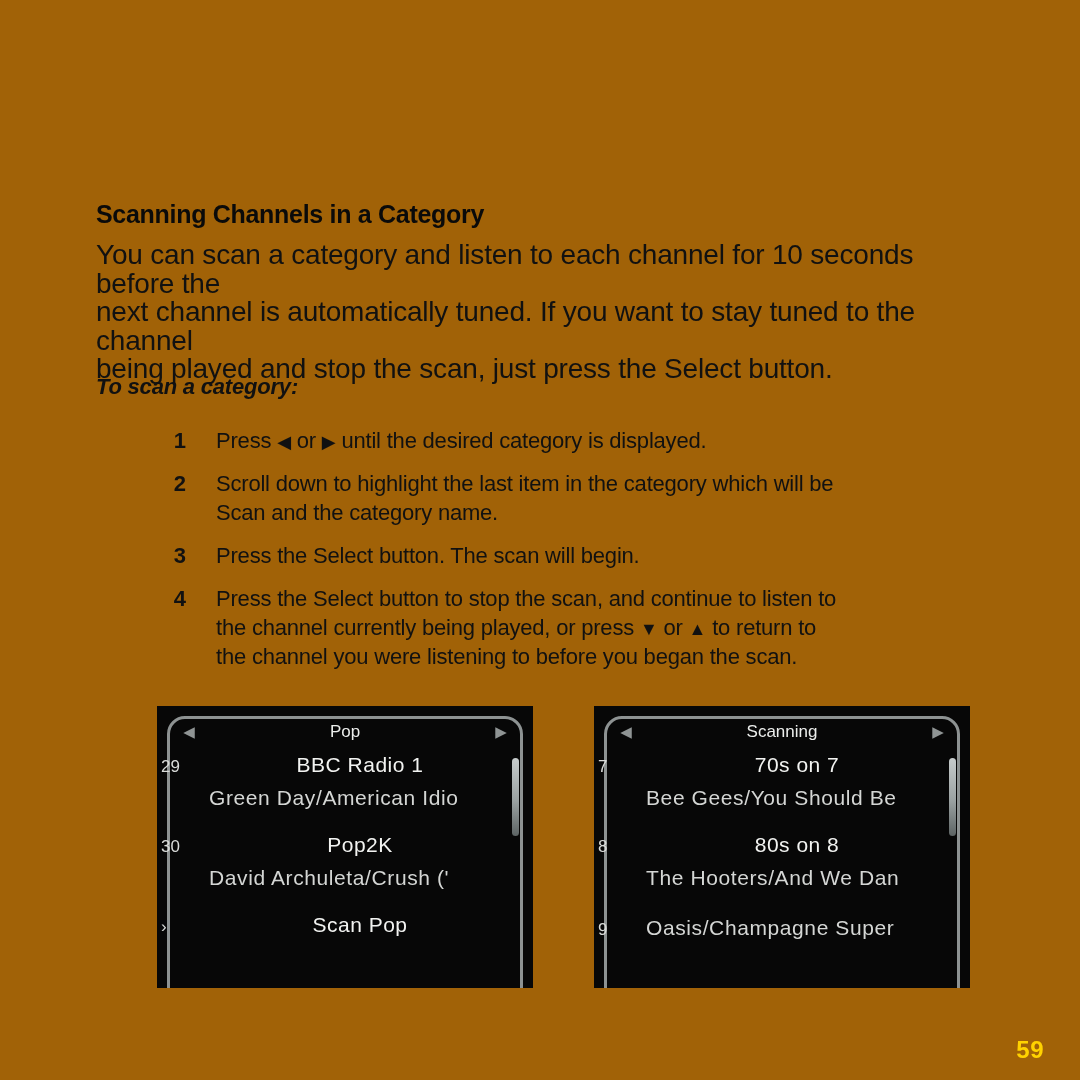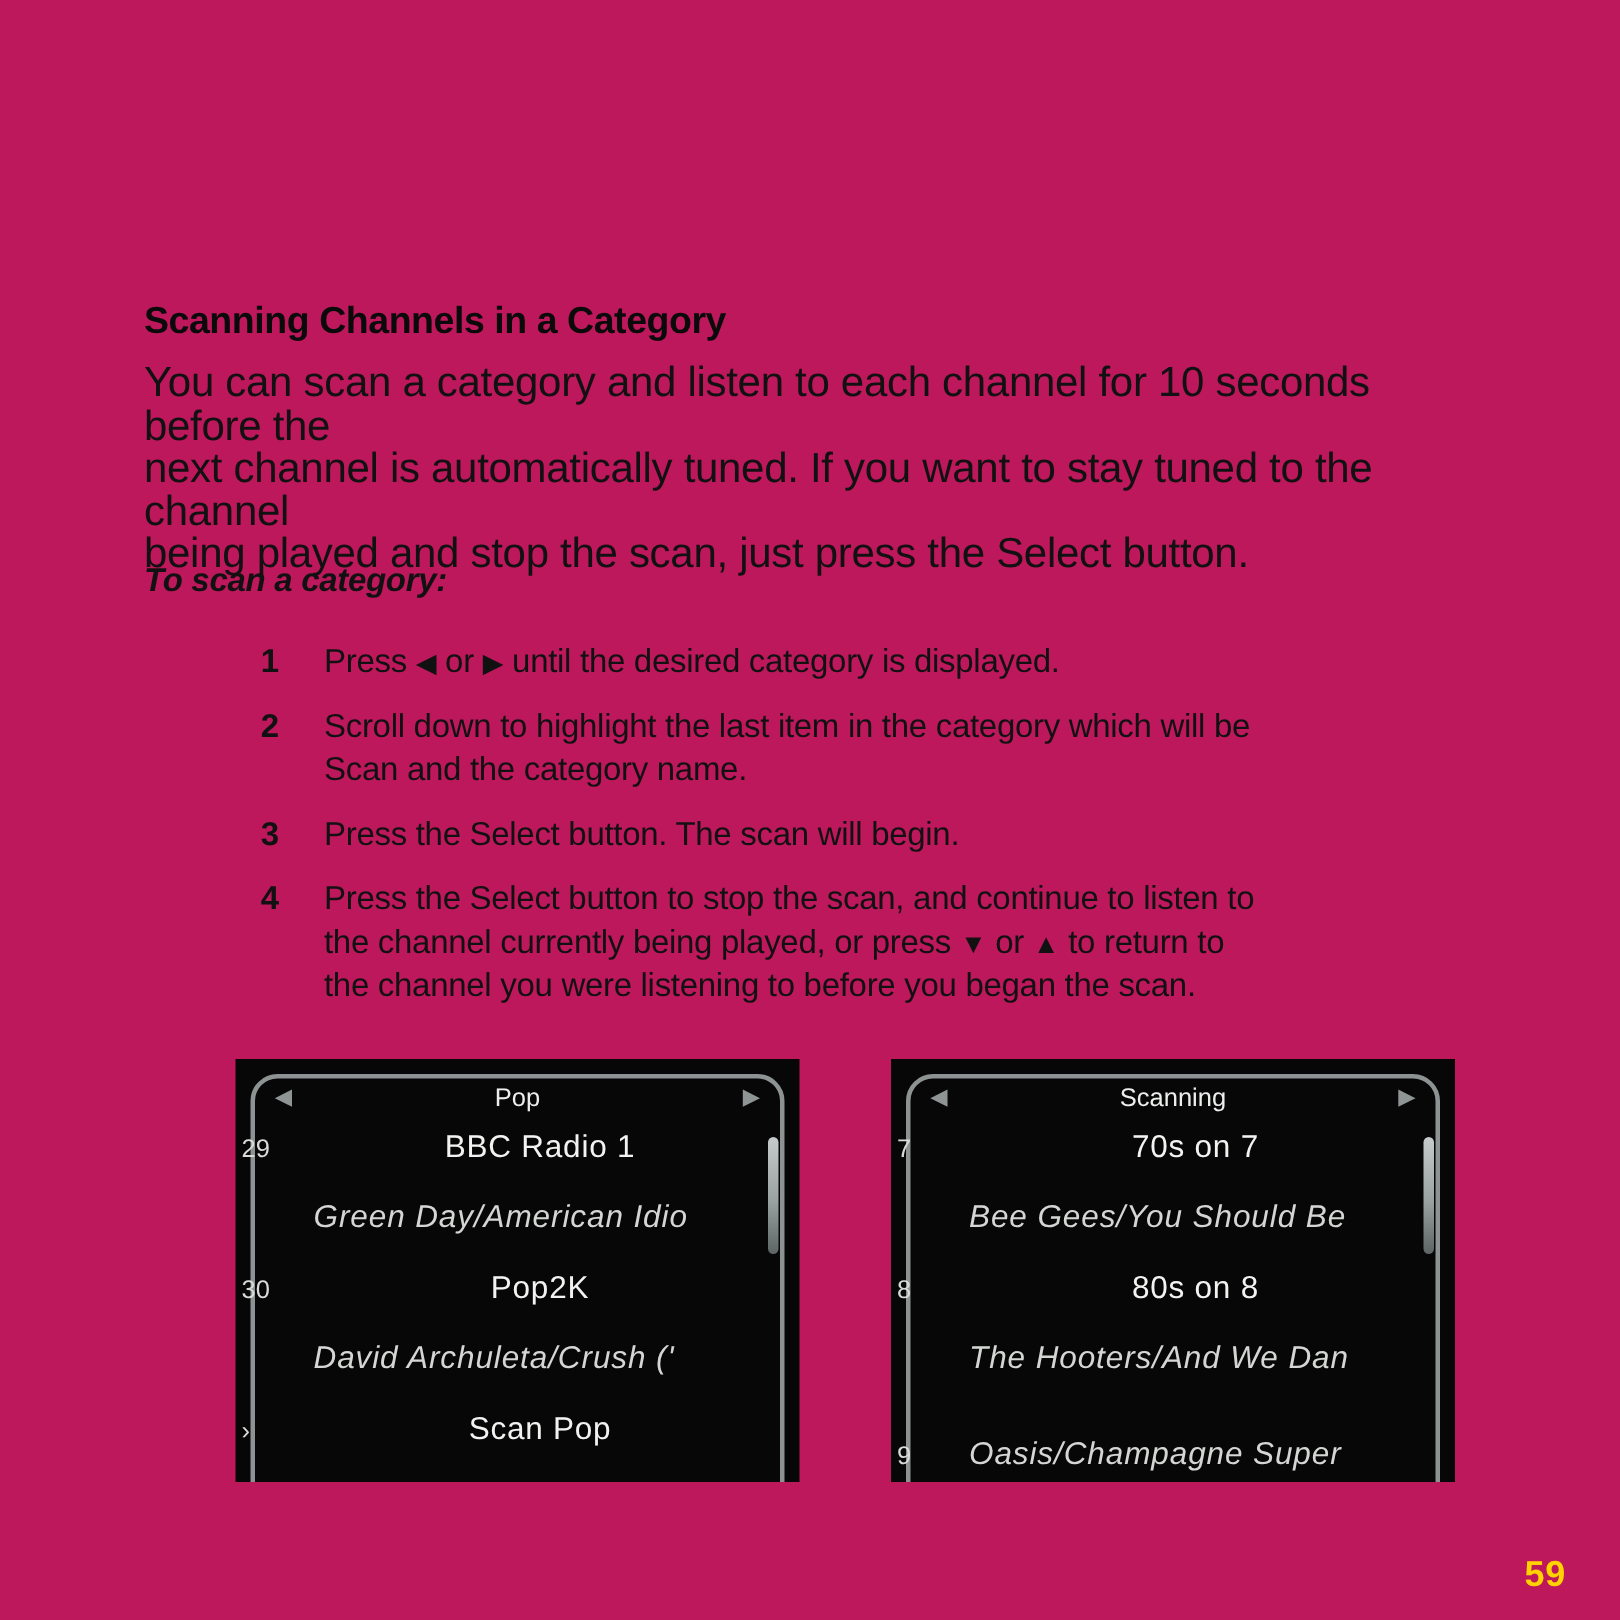--- a/index.html
+++ b/index.html
@@ -1,21 +1,21 @@
 <!DOCTYPE html>
 <html><head>
 <meta charset="utf-8">
 <style>
   * { margin: 0; padding: 0; box-sizing: border-box; }
   html, body { background: #ffffff; }
   .page {
     position: relative;
     width: 1080px;
     height: 1080px;
-    background: #be185d;
+    background: #a16207;
     font-family: "Liberation Sans", "DejaVu Sans", sans-serif;
     color: #111111;
     overflow: hidden;
   }
   .rich { white-space: pre-wrap; }
   .b { font-weight: normal; }
   .glyph { font-size: 0.82em; }
 
   .doc-heading {
     position: absolute;
@@ -121,27 +121,26 @@
     color: #f2f3f1;
     font-size: 21px;
     font-weight: normal;
     letter-spacing: 0.5px;
     line-height: 30px;
     white-space: nowrap;
     text-align: center;
   }
   .ch-info {
     display: block;
-    margin-top: 20px;
+    margin-top: 6px;
     color: #d4d6d4;
     font-size: 21px;
     letter-spacing: 0.6px;
     line-height: 24px;
     white-space: nowrap;
-    font-style: italic;
   }
   .ch-info:empty { display: none; }
   .scrollbar-thumb {
     position: absolute;
     right: 14px; top: 52px;
     width: 7px; height: 78px;
     border-radius: 4px;
     background: linear-gradient(180deg, #c6cbcb 0%, #9aa1a1 55%, #5d6464 100%);
   }
   .page-number {

